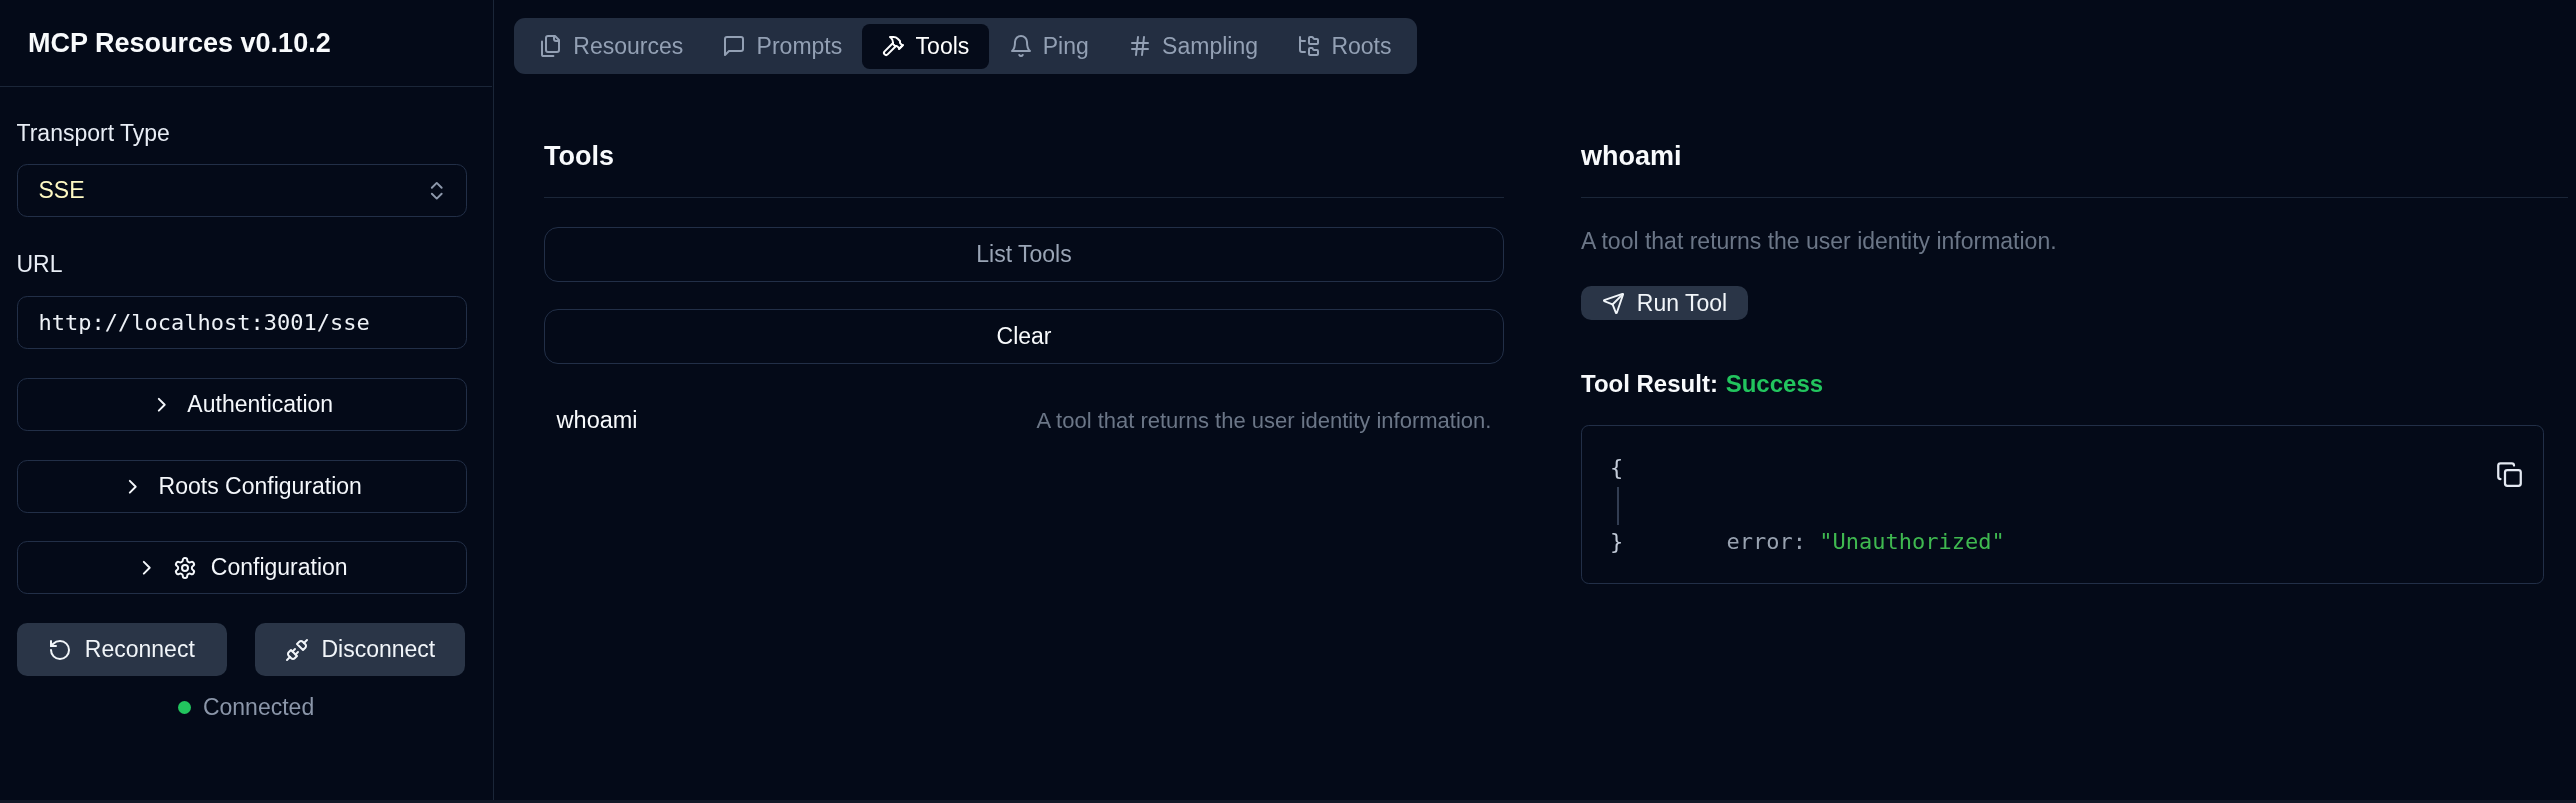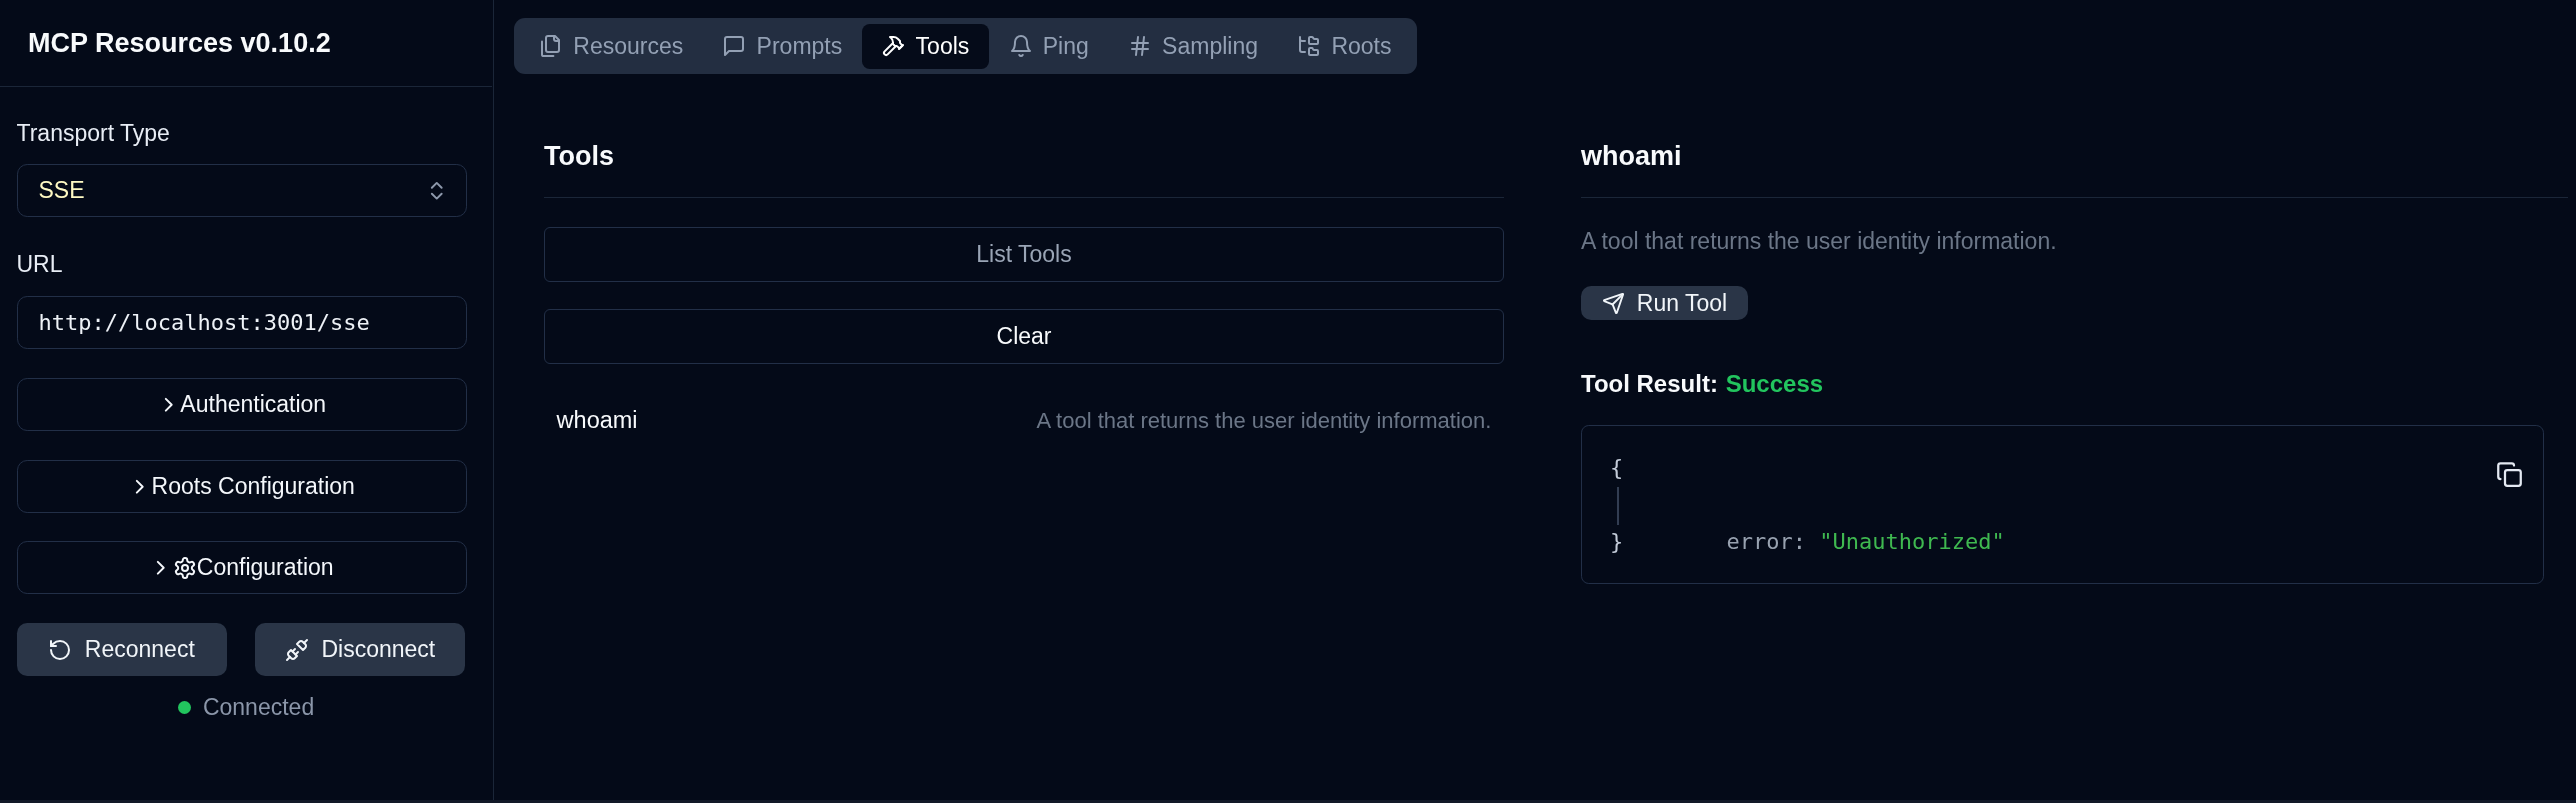--- a/index.html
+++ b/index.html
@@ -31,21 +31,21 @@
   .url-input {
     position:absolute; left:16.5px; top:296px; width:450px; height:53px;
     border:1.6px solid #222f47; border-radius:10.2px; background:transparent;
     padding:0 21px; font-family:"DejaVu Sans Mono", monospace;
     font-size:22px; color:#eef2f7; outline:none;
   }
 
   .collapse-btn {
     position:absolute; left:16.5px; width:450px; height:53px;
     border:1.6px solid #222f47; border-radius:10.2px; background:transparent;
-    display:flex; align-items:center; justify-content:center; 
+    display:flex; align-items:center; justify-content:center; gap:14px;
     font-size:23px; font-weight:500; color:#f4f7fb; cursor:pointer;
   }
   .collapse-auth  { top:378px; }
   .collapse-oauth { top:460px; }
   .collapse-config{ top:541px; }
   .collapse-btn .chev { color:#f4f7fb; }
 
   .btn-secondary {
     position:absolute; top:623px; height:53px; border:none; border-radius:10.2px;
     background:#2a3547; color:#f1f5f9; display:flex; align-items:center;
@@ -71,21 +71,21 @@
     white-space:nowrap;
   }
   .tab.active { background:#050b19; color:#ffffff; }
   .tab svg { width:24px; height:24px; }
 
   
   .tools-heading { position:absolute; left:544px; top:141px; font-size:27px; font-weight:700; line-height:31px; }
   .tools-divider { position:absolute; left:544px; top:197px; width:960px; border-top:1.6px solid #1b2638; }
   .panel-btn {
     position:absolute; left:544px; width:960px; height:55px;
-    border:1.6px solid #222f47; border-radius:6px; background:transparent;
+    border:1.6px solid #222f47; border-radius:14px; background:transparent;
     display:flex; align-items:center; justify-content:center;
     font-size:23px; font-weight:500; font-family:"Liberation Sans", sans-serif; cursor:pointer;
   }
   .list-tools-btn { top:227px; color:#9aa5b6; }
   .clear-btn      { top:309px; color:#f8fafc; }
   .tool-row {
     position:absolute; left:544px; top:396px; width:960px; height:49px;
     display:flex; align-items:center; justify-content:space-between;
     padding:0 12.6px; border-radius:7.8px; cursor:pointer;
   }

